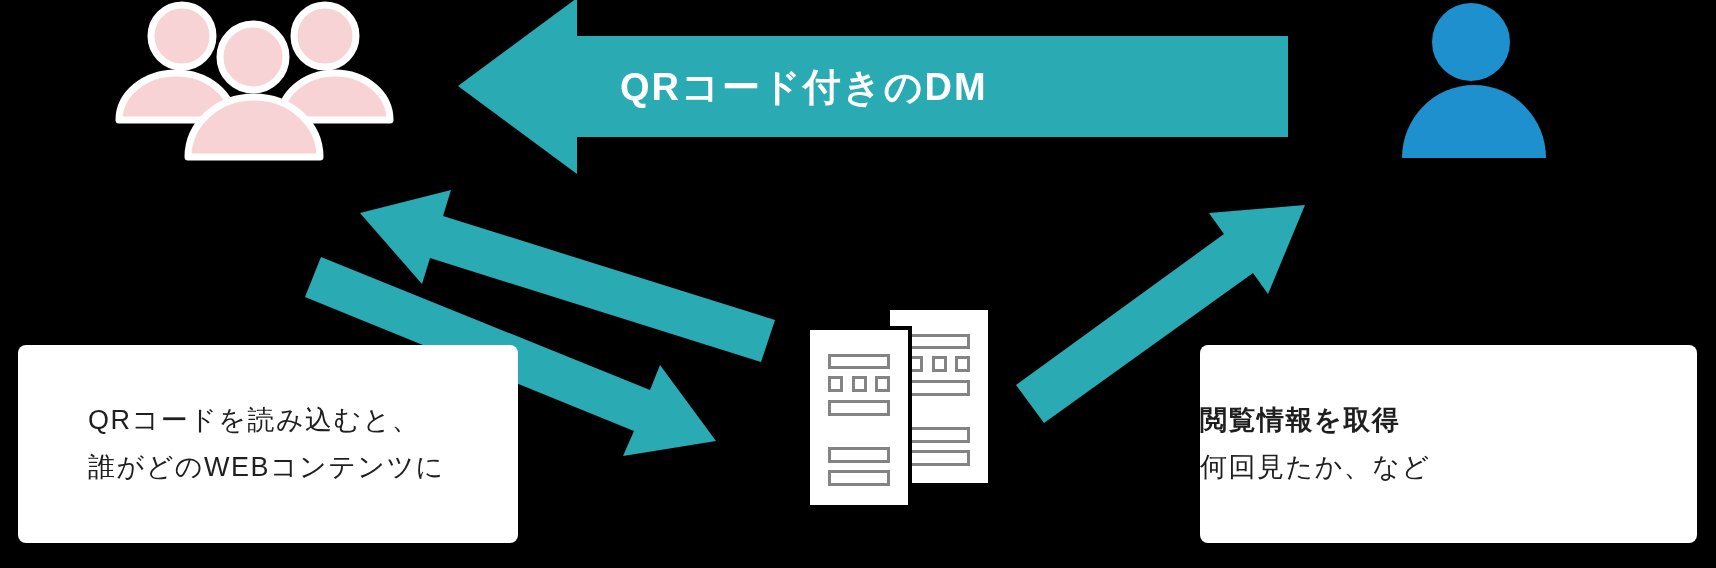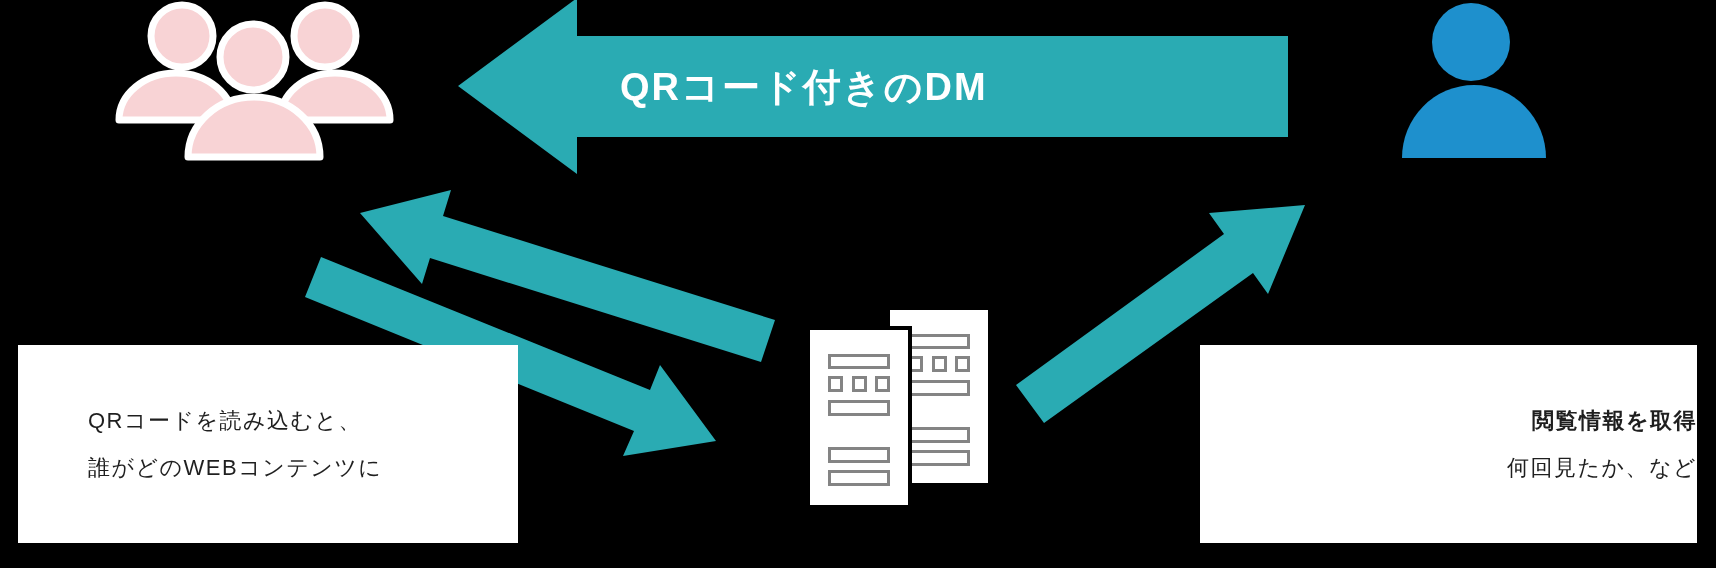--- a/index.html
+++ b/index.html
@@ -32,27 +32,27 @@
   }
   .page .pg-item{
     position:absolute;background:var(--page,#fff);
     border:3px solid var(--page-detail,#848484);
     box-sizing:border-box;
   }
 
   
   .note{
     position:absolute;top:345px;height:198px;background:var(--note-bg,#fff);
-    border-radius:0;z-index:4;
+    border-radius:8px;z-index:4;
     display:flex;flex-direction:column;justify-content:center;
     color:var(--note-text,#1f1f1f);
-    font-size:22px;line-height:47px;letter-spacing:1.5px;
+    font-size:27px;line-height:47px;letter-spacing:1.5px;
   }
   .note-left{left:18px;width:500px;padding-left:70px;box-sizing:border-box;}
-  .note-right{left:1200px;width:497px;padding-left:58px;box-sizing:border-box;text-align:right;}
+  .note-right{left:1200px;width:497px;box-sizing:border-box;}
   .note .line{white-space:nowrap;}
   .note .title{font-weight:bold;}
 </style>
 </head>
 <body>
 
 <div class="canvas">
 
   <svg class="arrow-layer" viewBox="0 0 1716 568" xmlns="http://www.w3.org/2000/svg" id="arrowSvg">
       <polygon points="1288,36 577,36 577,-2 458,86 577,174 577,137 1288,137" style="fill: var(--teal);"></polygon>

